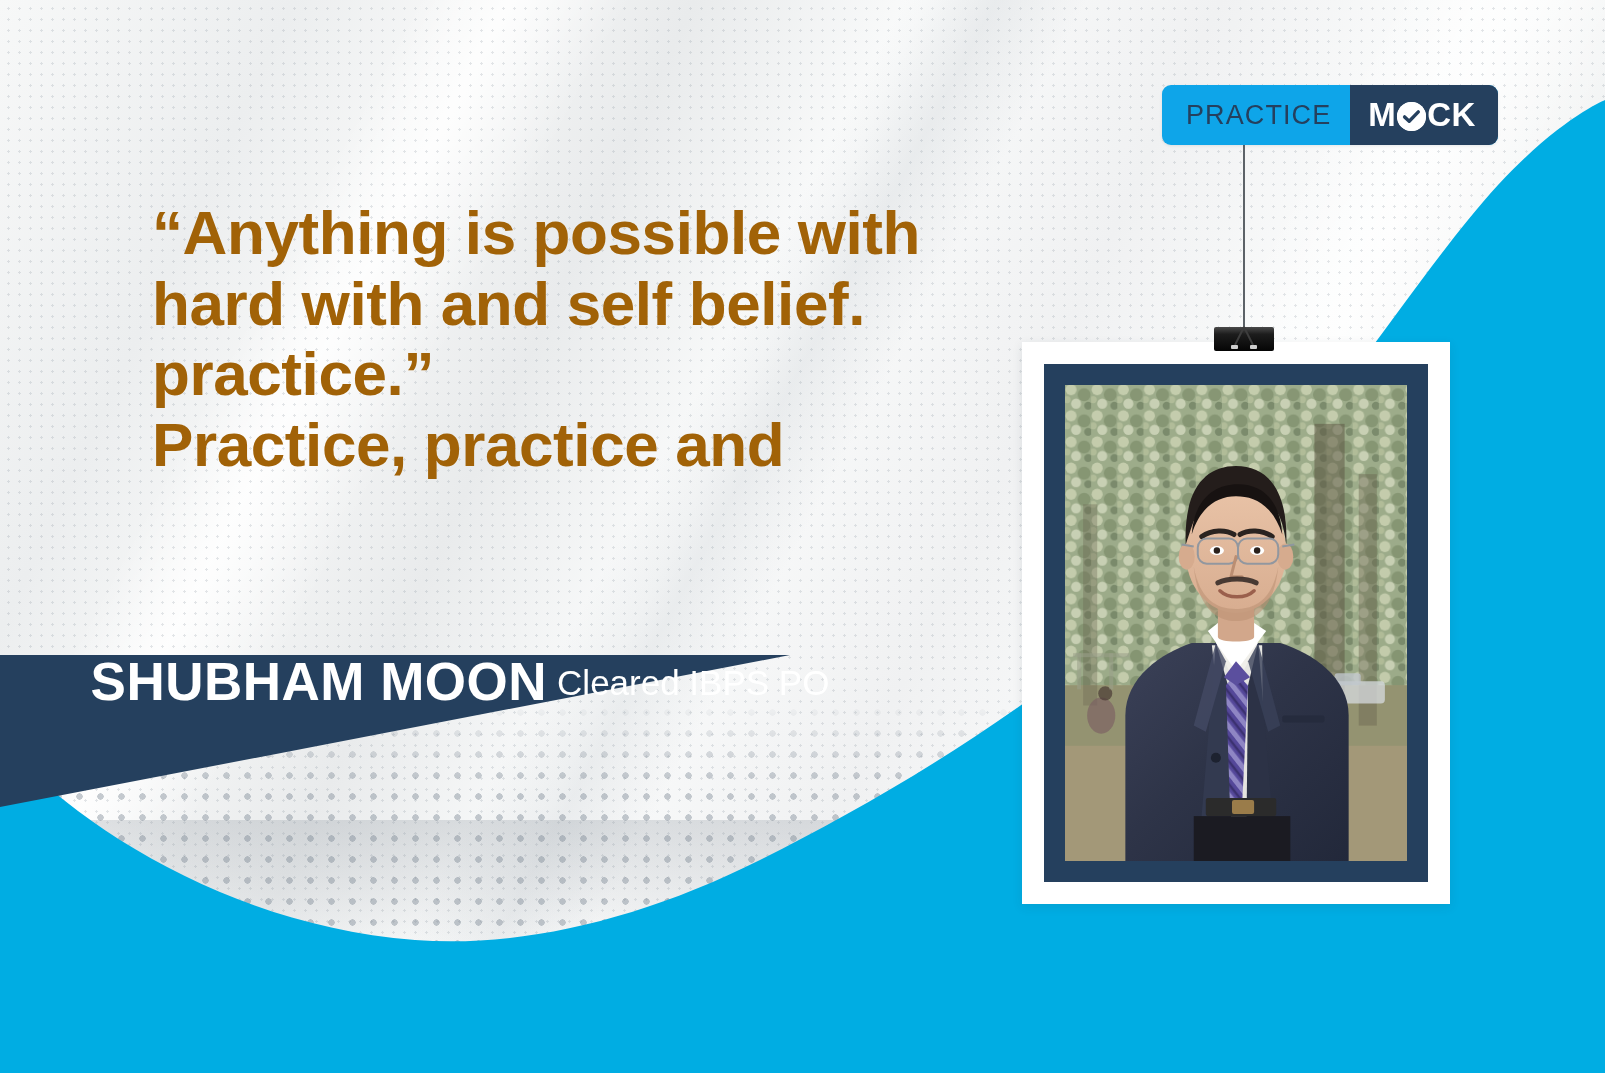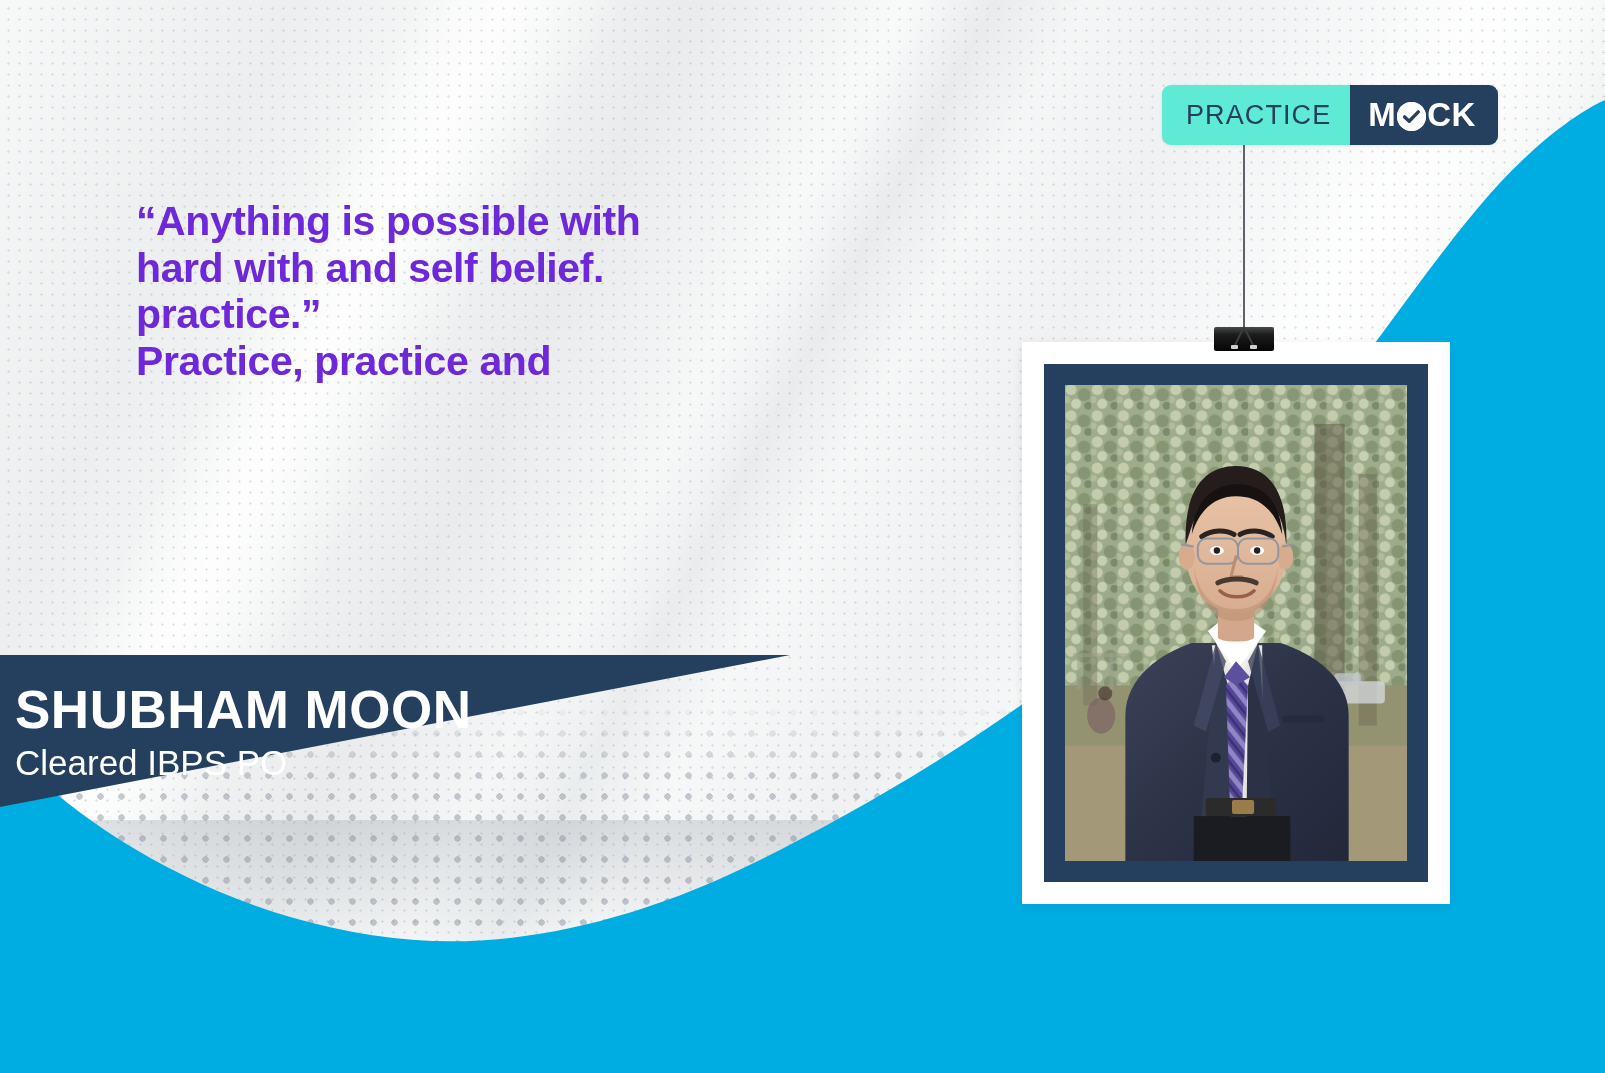--- a/index.html
+++ b/index.html
@@ -85,70 +85,71 @@
     left: 0;
     top: 655px;
     width: 790px;
     height: 152px;
     background: #25405e;
     z-index: 4;
     -webkit-clip-path: polygon(0 0, 100% 0, 0 100%, 0 100%);
   }
   .name-banner-inner {
     position: absolute;
-    left: 15px;
+    left: 0;
     top: 655px;
     width: 790px;
     height: 152px;
     z-index: 5;
+    padding-left: 140px;
     box-sizing: border-box;
     display: flex;
-    flex-direction: column;
+    flex-direction: row;
     justify-content: center;
   }
   .name-text {
     color: #ffffff;
     font-size: 53px;
     font-weight: bold;
     letter-spacing: 0.5px;
     line-height: 1.0;
     margin: 0 0 9px 0;
     white-space: nowrap;
   }
   .name-sub {
     color: #ffffff;
     font-size: 35px;
     font-weight: normal;
     line-height: 1.0;
-    margin: 0;
+    margin: 10px;
     white-space: nowrap;
   }
 
   
   .quote {
     position: absolute;
-    left: 136px;
+    left: 152px;
     top: 198px;
     width: 780px;
-    color: #6d28d9;
-    font-size: 41px;
+    color: #a16207;
+    font-size: 62px;
     font-weight: bold;
     line-height: 1.14;
     letter-spacing: -0.4px;
     z-index: 6;
   }
   .quote-line { display: block; }
 
   
   .logo-card {
     position: absolute;
     left: 1162px;
     top: 85px;
     height: 60px;
-    background: #5eead4;
+    background: #0ea5e9;
     border-radius: 9px;
     display: flex;
     align-items: stretch;
     overflow: hidden;
     z-index: 8;
     box-shadow: 0 1px 3px rgba(40,55,70,0.10);
   }
   .logo-practice {
     display: flex;
     align-items: center;

